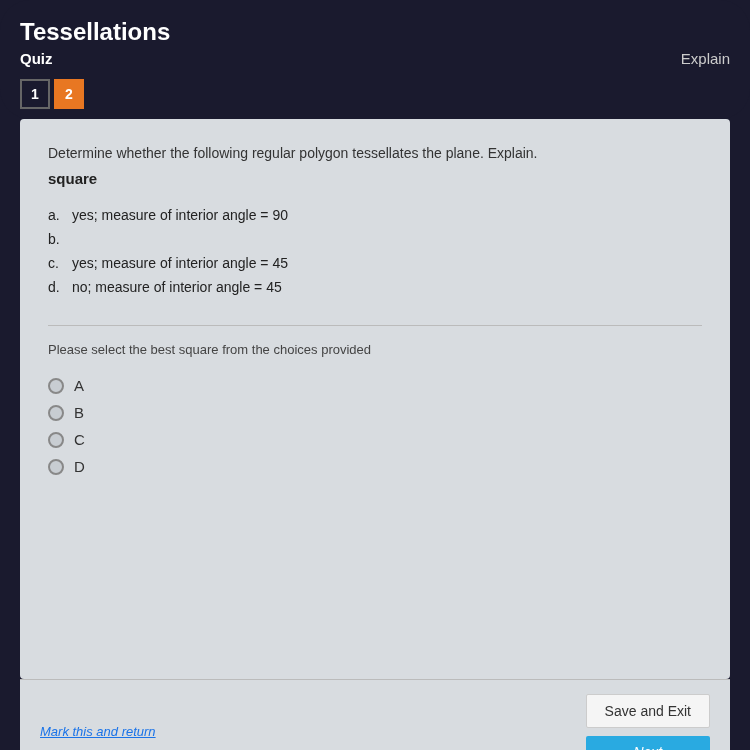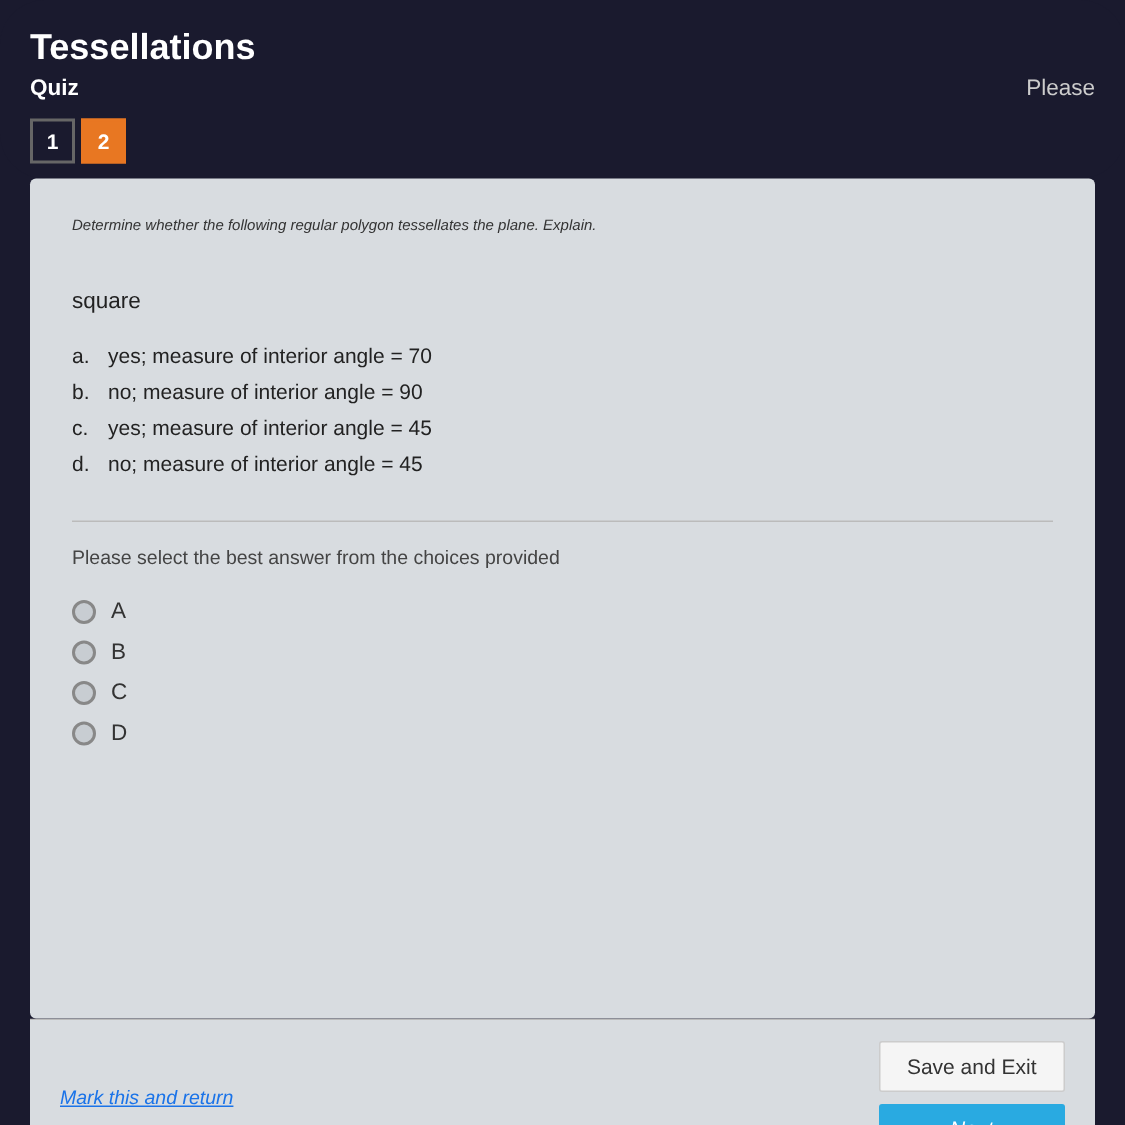--- a/index.html
+++ b/index.html
@@ -72,32 +72,31 @@
     .content-area {
       background: #d8dce0;
       margin: 0 20px;
       border-radius: 4px;
       padding: 24px 28px;
       min-height: 560px;
       position: relative;
     }
 
     .question-text {
-      font-style: italic;
-      font-size: 10px;
+      font-size: 14px;
       color: #333;
-      margin-bottom: 34px;
+      margin-bottom: 6px;
       line-height: 1.5;
     }
 
     .shape-label {
       font-size: 15px;
       color: #222;
       margin-bottom: 20px;
-      font-weight: normal;
+      font-weight: bold;
     }
 
     .choices-list {
       list-style: none;
       margin-bottom: 30px;
     }
 
     .choices-list li {
       font-size: 14px;
       color: #222;
@@ -197,54 +196,53 @@
       font-style: italic;
     }
   </style>
 </head>
 <body>
 
 <div class="header">
   <div class="title">Tessellations</div>
   <div class="subtitle-row">
     <span class="quiz-label">Quiz</span>
-    <span class="active-label">Please</span>
+    <span class="active-label">Explain</span>
   </div>
   <div class="question-nav">
 
   <div class="nav-btn">1</div>
       <div class="nav-btn active">2</div>
     </div>
 </div>
 
 <div class="content-area">
   <p class="question-text">Determine whether the following regular polygon tessellates the plane. Explain.</p>
   <p class="shape-label">square</p>
 
   <ul class="choices-list">
 
   <li>
         <span class="choice-letter">a.</span>
-        <span>yes; measure of interior angle = 70</span>
+        <span>yes; measure of interior angle = 90</span>
       </li>
       <li>
         <span class="choice-letter">b.</span>
-        <span>no; measure of interior angle = 90</span>
       </li>
       <li>
         <span class="choice-letter">c.</span>
         <span>yes; measure of interior angle = 45</span>
       </li>
       <li>
         <span class="choice-letter">d.</span>
         <span>no; measure of interior angle = 45</span>
       </li>
     </ul>
 
-  <div class="instruction-text">Please select the best answer from the choices provided</div>
+  <div class="instruction-text">Please select the best square from the choices provided</div>
 
   <div class="radio-options">
 
   <div class="radio-item">
         <span class="radio-circle"></span>
         <span class="radio-label">A</span>
       </div>
       <div class="radio-item">
         <span class="radio-circle"></span>
         <span class="radio-label">B</span>

